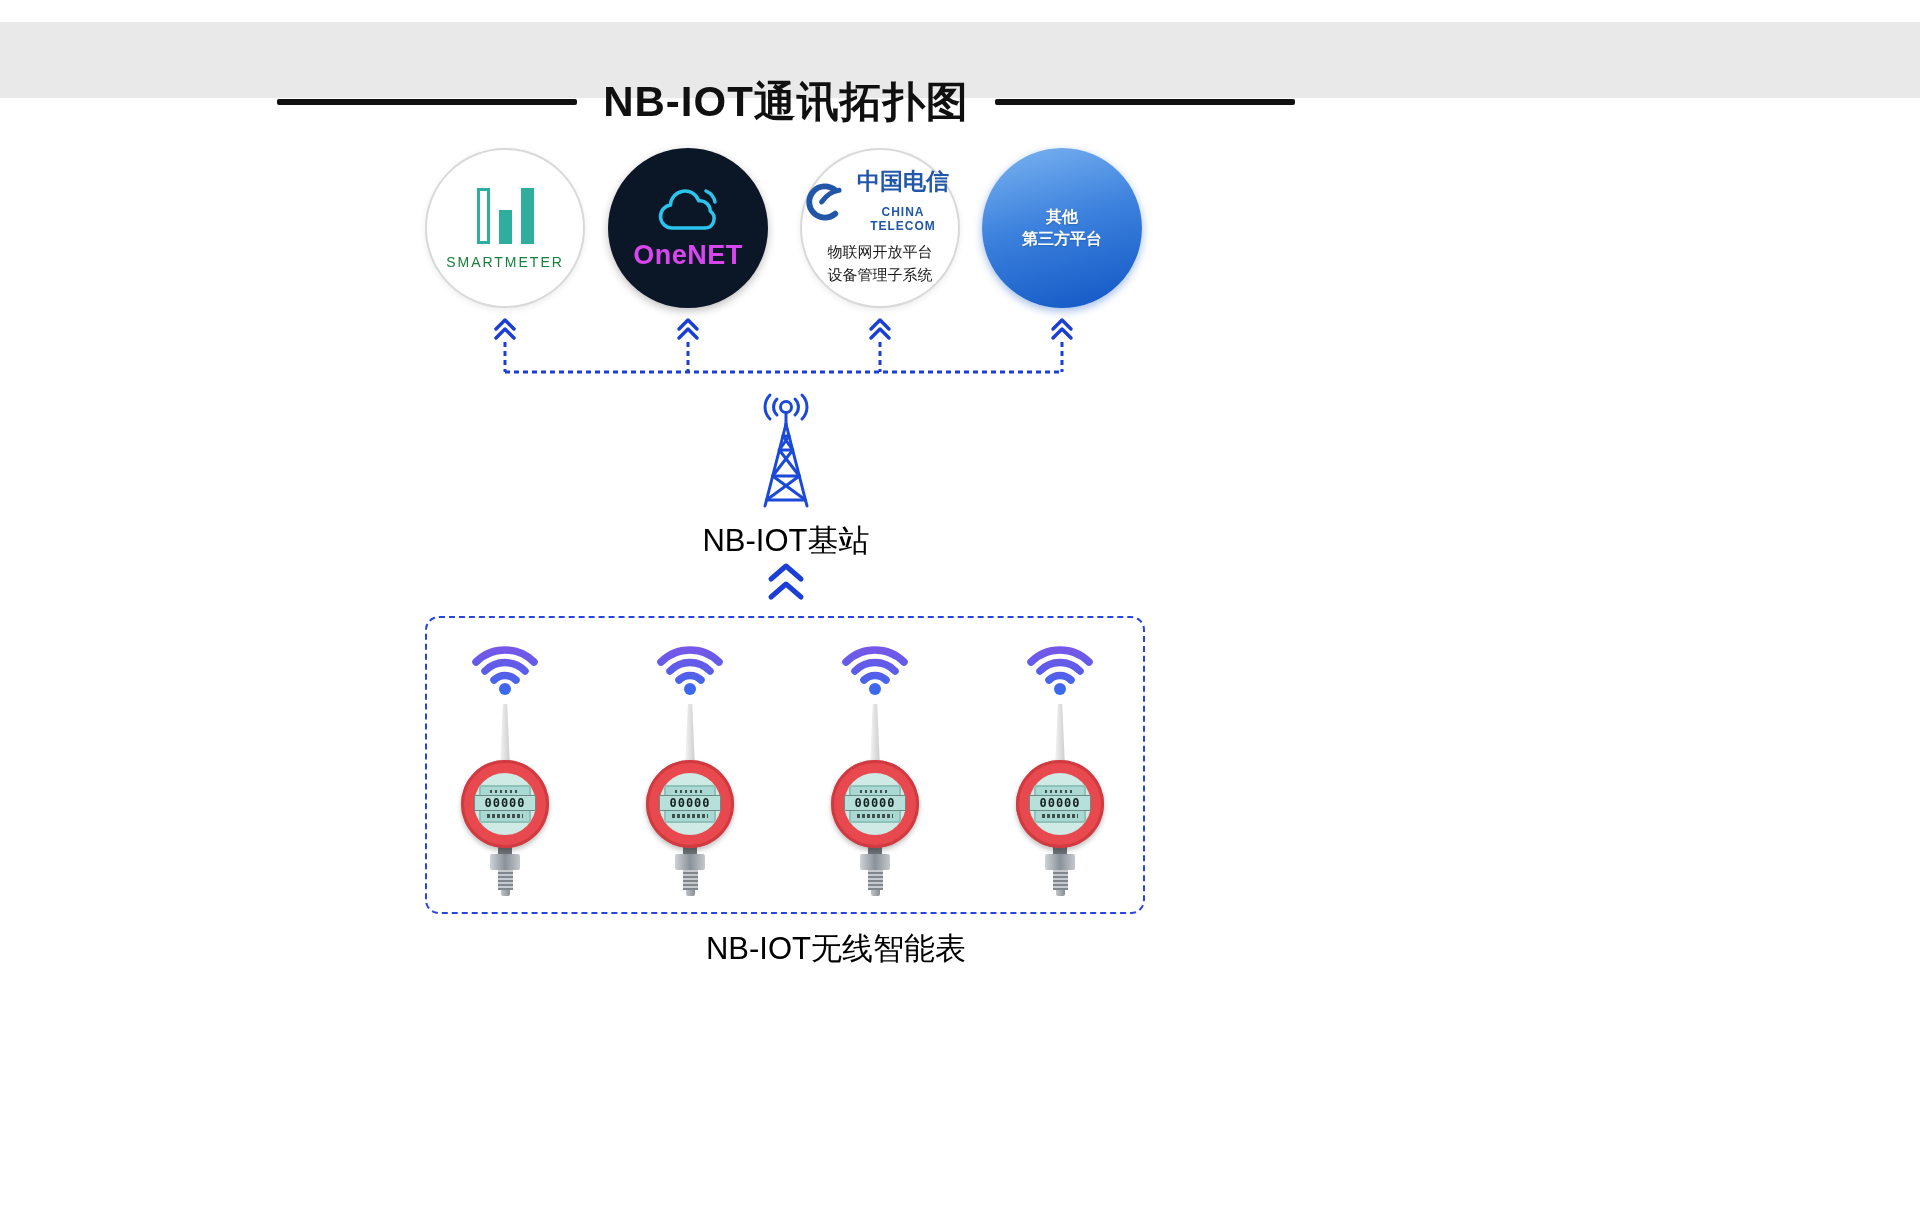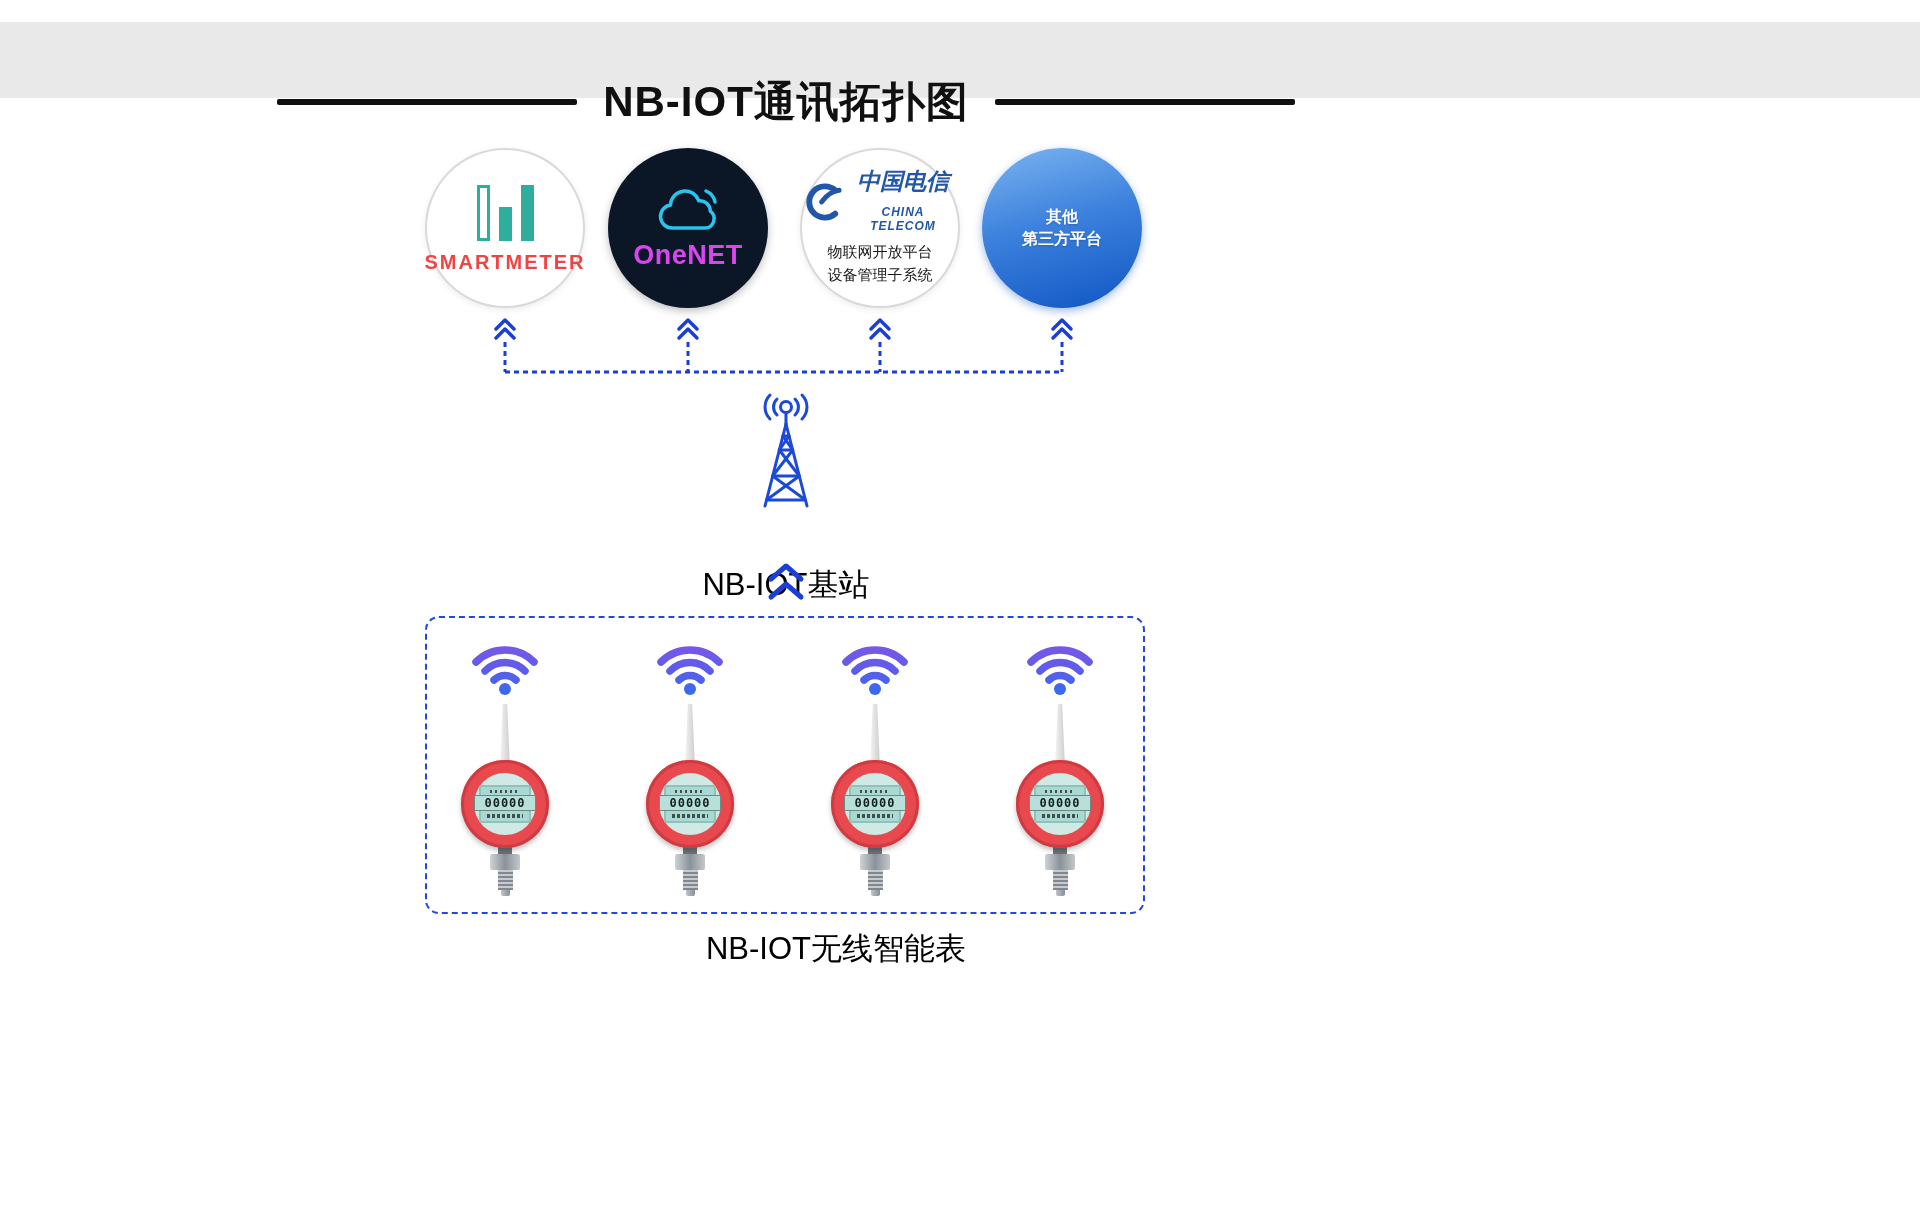--- a/index.html
+++ b/index.html
@@ -17,35 +17,35 @@
   .c-light{background:#fff;border:2px solid #d9d9d9;box-shadow:0 2px 6px rgba(0,0,0,.08);}
   #c-smartmeter{left:425px;}
   #c-onenet{left:608px;background:#0b1726;box-shadow:0 3px 8px rgba(0,0,0,.25);}
   #c-telecom{left:800px;}
   #c-third{left:982px;background:linear-gradient(165deg,#7cb4f1 0%,#3d82dd 45%,#1056c4 100%);box-shadow:0 3px 8px rgba(16,86,196,.4);}
 
   .sm-bars{display:flex;align-items:flex-end;gap:9px;height:58px;margin-bottom:10px;}
   .sm-bar-outline{width:13px;height:56px;border:3px solid #2fae9e;box-sizing:border-box;}
   .sm-bar-mid{width:13px;height:34px;background:#2fae9e;}
   .sm-bar-tall{width:13px;height:56px;background:#2fae9e;}
-  .sm-label{font-size:20px;font-weight:700;color:#ef4444;letter-spacing:2px;}
+  .sm-label{font-size:14px;font-weight:400;color:#15803d;letter-spacing:2px;}
 
   .onenet-label{font-size:27px;font-weight:700;color:#d946ef;margin-top:2px;letter-spacing:.5px;}
 
-  .ct-row{display:flex;align-items:center;gap:5px;margin-bottom:8px;font-style:italic;}
+  .ct-row{display:flex;align-items:center;gap:5px;margin-bottom:8px;}
   .ct-names{display:flex;flex-direction:column;align-items:center;}
   .ct-cn{font-size:23px;font-weight:700;color:#2156a8;line-height:1;}
   .ct-en{font-size:12px;font-weight:700;color:#2156a8;letter-spacing:1px;margin-top:12px;}
   .ct-line{font-size:15px;color:#1a1a1a;line-height:1.5;}
 
   .tp-line{font-size:16px;font-weight:700;color:#fff;line-height:1.35;text-shadow:0 1px 2px rgba(0,0,0,.2);}
 
   .abs{position:absolute;}
 
-  .bs-label{position:absolute;top:520px;left:636px;width:300px;text-align:center;font-size:31px;color:#000;margin-top:44px;}
+  .bs-label{position:absolute;top:520px;left:636px;width:300px;text-align:center;font-size:31px;color:#000;}
   .devices-label{position:absolute;top:928px;left:606px;width:360px;text-align:right;font-size:31px;color:#000;}
 
   
   .device-box{position:absolute;left:425px;top:616px;width:720px;height:298px;border:2px dashed #2746e0;border-radius:14px;box-sizing:border-box;}
   .device{position:absolute;top:638px;width:150px;display:flex;flex-direction:column;align-items:center;}
   #dev1{left:430px;}#dev2{left:615px;}#dev3{left:800px;}#dev4{left:985px;}
 
   .antenna{width:10px;height:64px;margin-top:6px;background:linear-gradient(90deg,#f4f4f4,#cdcdcd);clip-path:polygon(28% 0,72% 0,100% 100%,0 100%);}
   .gauge{position:relative;width:88px;height:88px;margin-top:-8px;border-radius:50%;background:#e8494e;box-shadow:inset 0 0 0 3px #cf3b40,0 3px 5px rgba(0,0,0,.25);}
   .gauge-face{position:absolute;top:13px;left:13px;right:13px;bottom:13px;border-radius:50%;background:#cfe9e4;display:flex;align-items:center;justify-content:center;}

